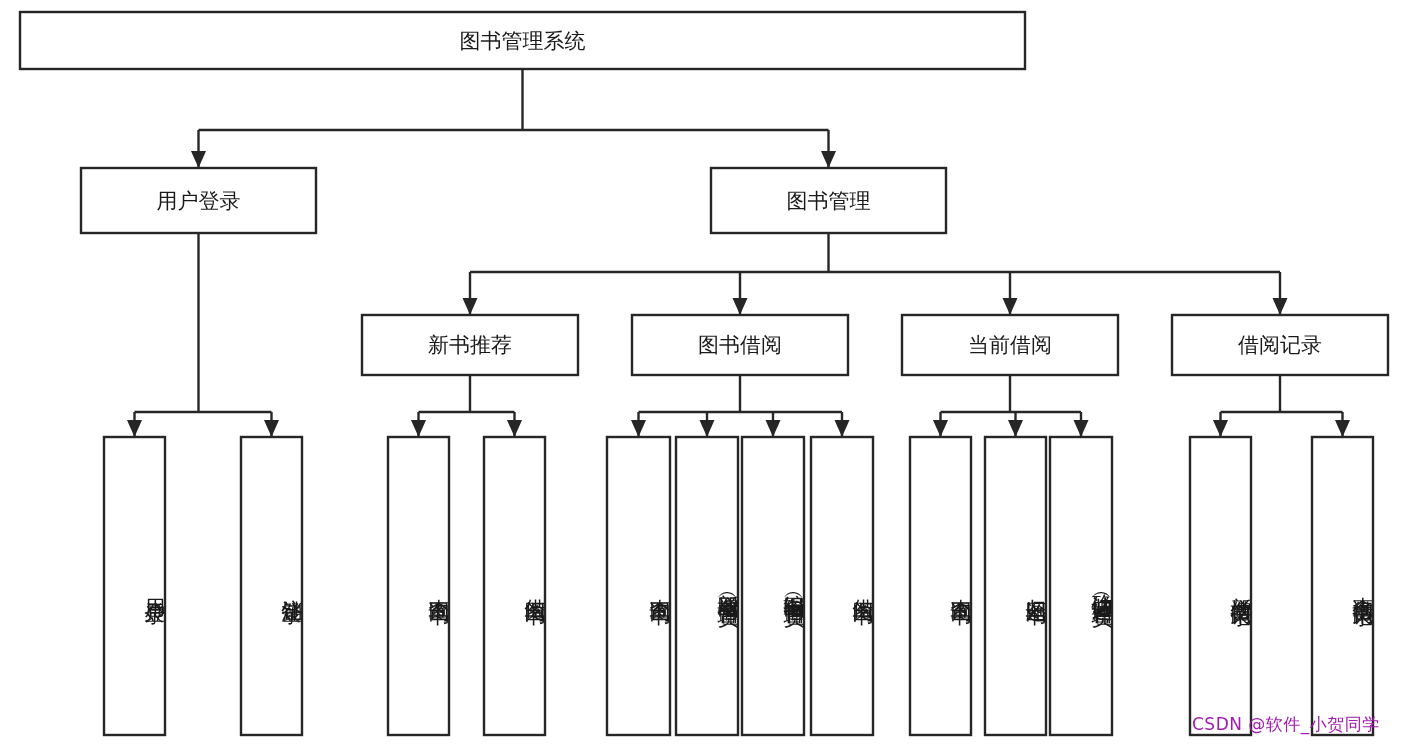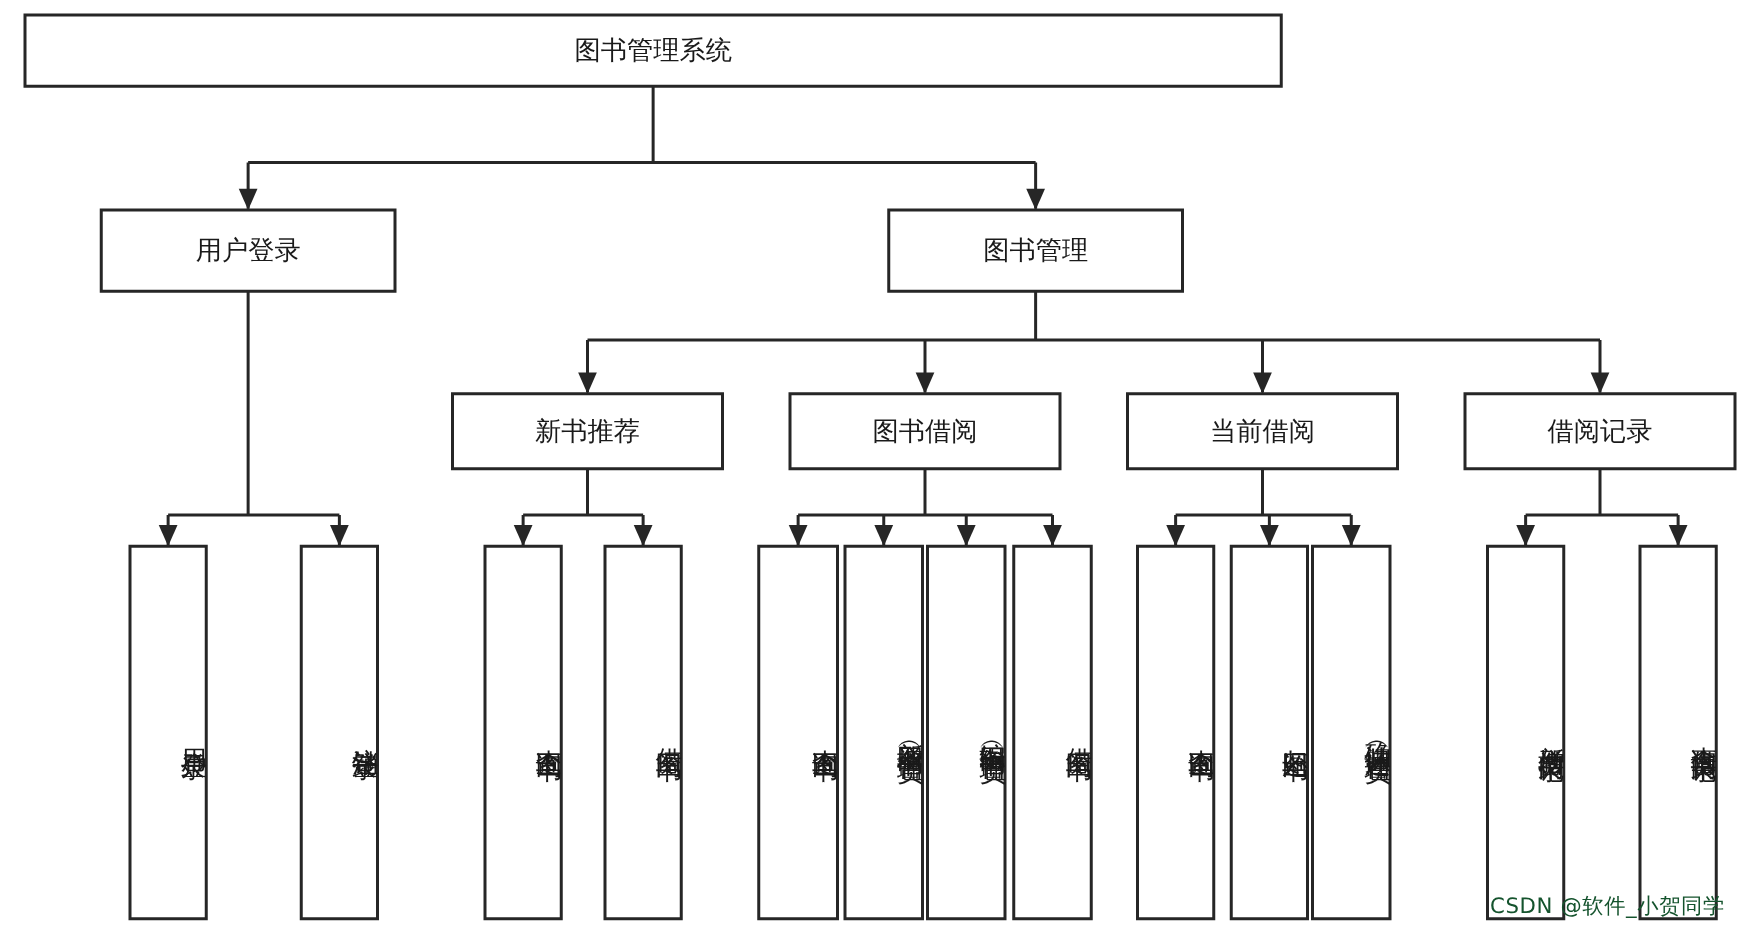--- a/index.html
+++ b/index.html
@@ -63,21 +63,21 @@
     white-space: nowrap;
     display: flex;
     align-items: flex-start;
     justify-content: center;
     pointer-events: none;
   }
   .watermark {
     position: absolute;
     font-family: "DejaVu Sans", "Liberation Sans", sans-serif;
     font-size: 17px;
-    color: #14532d;
+    color: #a21caf;
     white-space: nowrap;
     letter-spacing: 0.5px;
   }
 </style>
 </head>
 <body>
 
 <div id="diagram-root">
 
   <svg id="tree-svg" viewBox="0 0 1405 747">

